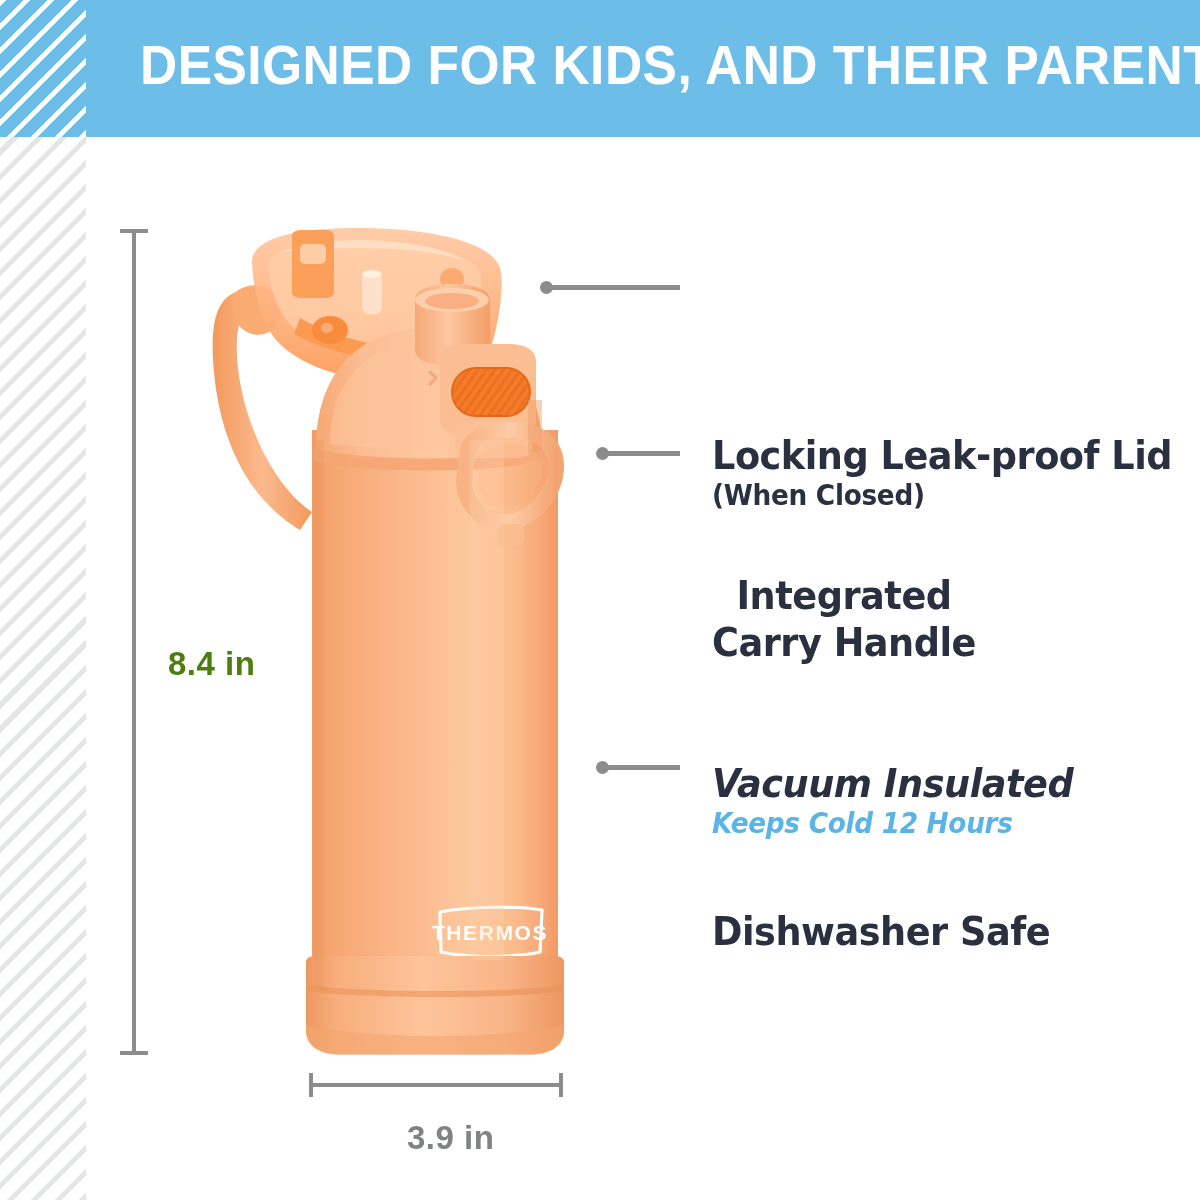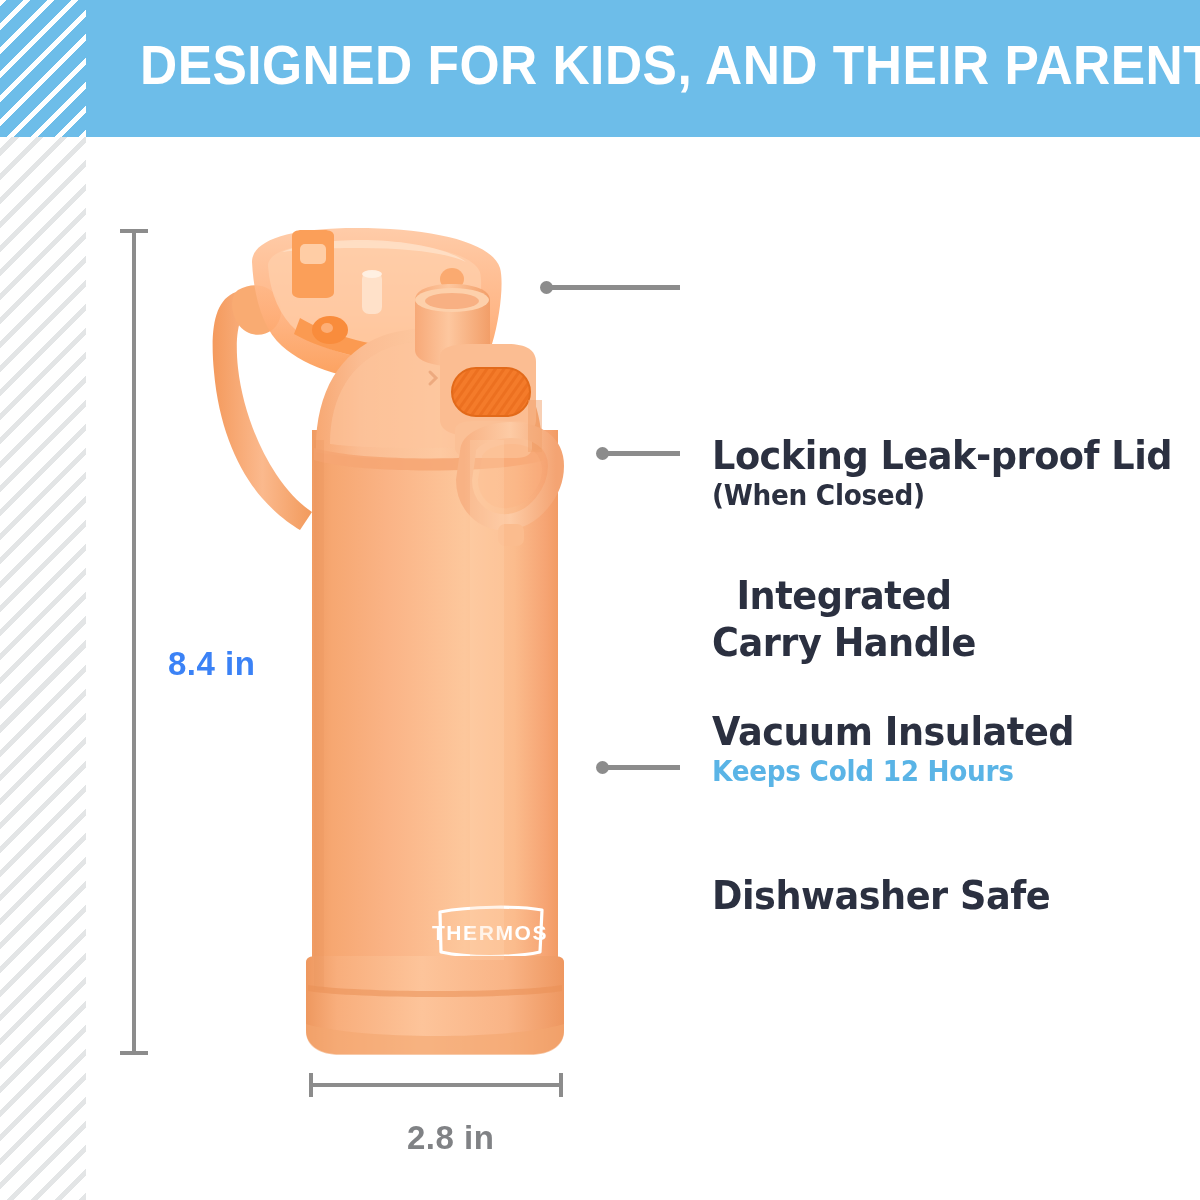--- a/index.html
+++ b/index.html
@@ -56,21 +56,21 @@
   .dim-v-cap-top{
     position:absolute;left:120px;top:229px;width:28px;height:4px;
     background:#8c8c8c;z-index:4;
   }
   .dim-v-cap-bot{
     position:absolute;left:120px;top:1051px;width:28px;height:4px;
     background:#8c8c8c;z-index:4;
   }
   .dim-v-label{
     position:absolute;left:168px;top:645px;
-    color:#3b82f6;font-size:33px;font-weight:700;
+    color:#4d7c0f;font-size:33px;font-weight:700;
     font-family:"Liberation Sans",sans-serif;
     letter-spacing:0.5px;z-index:5;
   }
   .dim-h-line{
     position:absolute;left:311px;top:1083px;width:252px;height:4px;
     background:#8c8c8c;z-index:4;
   }
   .dim-h-cap-l{
     position:absolute;left:309px;top:1073px;width:4px;height:24px;
     background:#8c8c8c;z-index:4;
@@ -284,21 +284,21 @@
   </svg>
 
   <div class="dim-v-cap-top"></div>
   <div class="dim-v-line"></div>
   <div class="dim-v-cap-bot"></div>
   <div class="dim-v-label">8.4 in</div>
 
   <div class="dim-h-cap-l"></div>
   <div class="dim-h-line"></div>
   <div class="dim-h-cap-r"></div>
-  <div class="dim-h-label">2.8 in</div>
+  <div class="dim-h-label">3.9 in</div>
 
   <div class="connector" style="left:540px;top:278px;width:140px;">
     <span class="dot"></span>
     <span class="line" style="width:131px;"></span>
   </div>
 
   <div class="connector" style="left:596px;top:444px;width:84px;">
     <span class="dot"></span>
     <span class="line" style="width:75px;"></span>
   </div>
@@ -312,23 +312,23 @@
   <div class="feature" style="top:432px;">
     <div class="ftitle">Locking Leak-proof Lid</div>
     <div class="fsub">(When Closed)</div>
   </div>
 
   <div class="feature" style="top:572px;text-align:center;">
     <div class="ftitle">Integrated</div>
     <div class="ftitle">Carry Handle</div>
   </div>
 
-  <div class="feature" style="top:708px;">
+  <div class="feature" style="top:760px;font-style:italic;">
     <div class="ftitle">Vacuum Insulated</div>
     <div class="fsub accent">Keeps Cold 12 Hours</div>
   </div>
 
-  <div class="feature" style="top:872px;">
+  <div class="feature" style="top:908px;">
     <div class="ftitle">Dishwasher Safe</div>
   </div>
 
 
 </div>
 
 </body></html>

